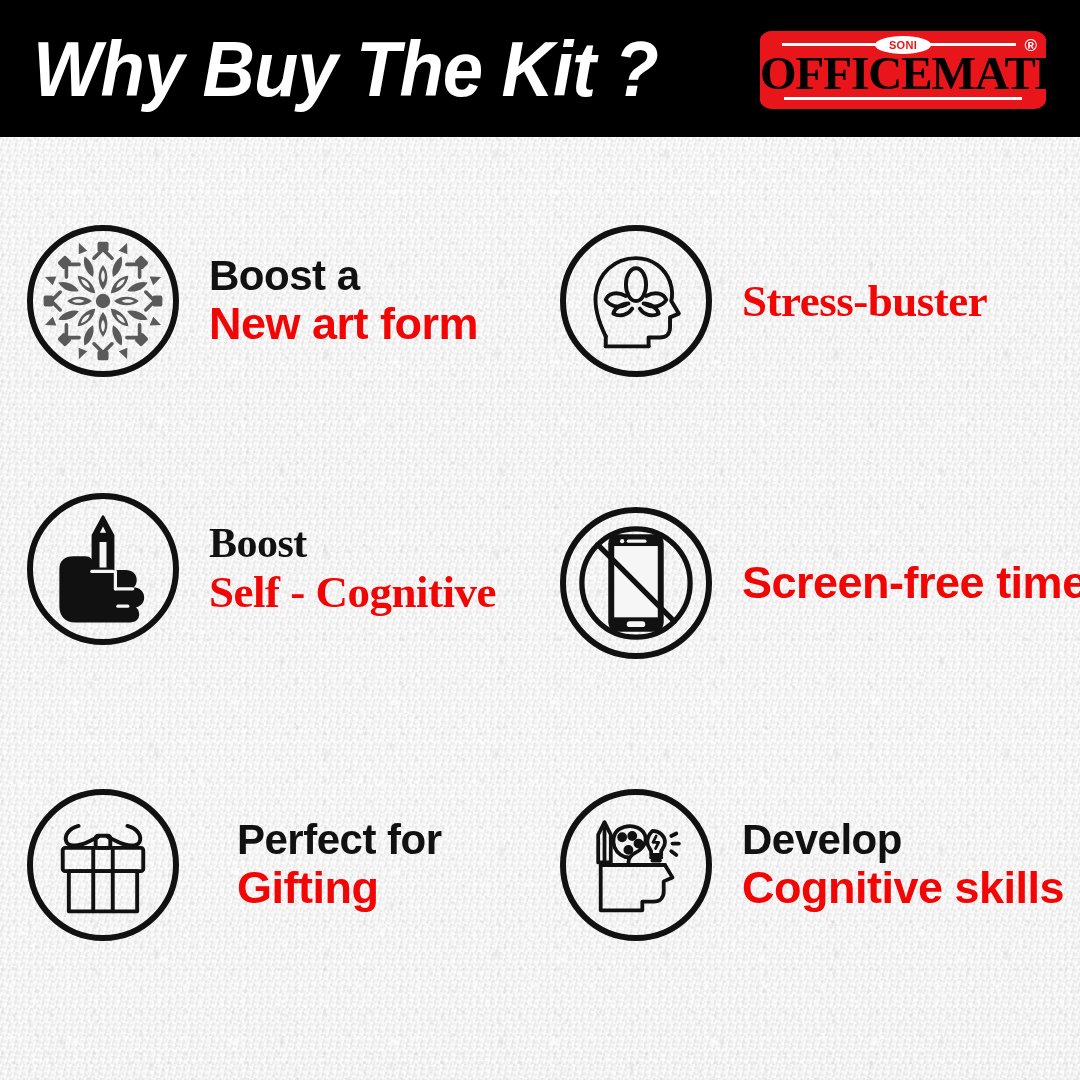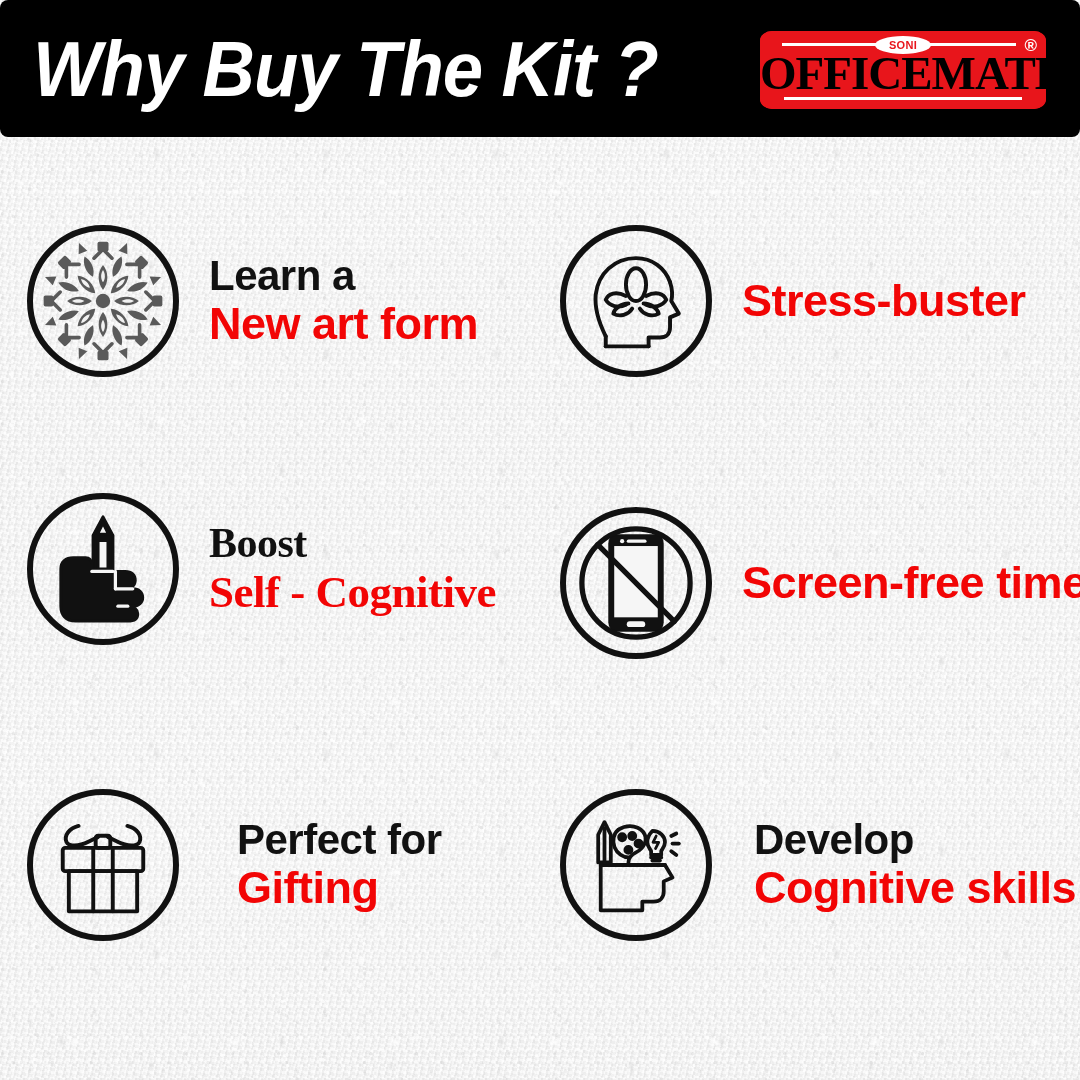--- a/index.html
+++ b/index.html
@@ -47,21 +47,20 @@
     opacity:.85;
   }
 
   
   .header {
     position:absolute; top:0; left:0;
     width:1080px; height:137px;
     background:#000;
     display:flex; align-items:center;
     z-index:5;
-    border-radius:8px;
   }
   .header-title {
     color:#fff;
     font-size:78px;
     font-weight:bold;
     font-style:italic;
     letter-spacing:-1px;
     margin-left:33px;
     white-space:nowrap;
     transform:scaleX(.93);
@@ -143,25 +142,25 @@
     font-size:45px;
     font-weight:bold;
     line-height:1.12;
     letter-spacing:-.5px;
     white-space:nowrap;
   }
   .single .line-bot { font-size:45px; }
 
   
   #item-0 { left:27px;  top:88px;  }
-  #item-1 { left:560px; top:88px;  }
+  #item-1 { left:560px; top:88px;font-family:Liberation Serif, serif;  }
   #item-2 { left:27px;  top:356px;font-family:Liberation Serif, serif; }
   #item-3 { left:560px; top:370px; }
   #item-4 { left:27px;  top:652px;gap:28px; }
-  #item-5 { left:560px; top:652px;gap:12px; }
+  #item-5 { left:560px; top:652px; }
 </style>
 </head>
 <body>
 
 <div id="page">
 
   <div class="bg"></div>
   <div class="bg-speckle"></div>
 
   <div class="header">
@@ -319,21 +318,21 @@
                   <rect x="-4" y="-43" width="8" height="7" rx="1.4"></rect>
                 </g>
               <g transform="rotate(315)">
                   <rect x="-4" y="-43" width="8" height="7" rx="1.4"></rect>
                 </g>
             </g>
           </g>
         </svg>
       </div>
       <div class="labels">
-        <div class="line-top">Learn a</div>
+        <div class="line-top">Boost a</div>
         <div class="line-bot">New art form</div>
       </div>
     </div>
 
     <div class="item single" id="item-1">
       <div class="icon-circle">
         <svg viewBox="0 0 100 100" width="126" height="126">
           <g fill="none" stroke="#111" stroke-width="3.1" stroke-linecap="round" stroke-linejoin="round">
             <path d="M26,78 C20,66 17,56 18,45 C20,28 33,16 50,16 C63,16 73,24 77,35"></path>
             <path d="M77,35 C79,41 79,46 78,50 L84,60 L77,63 L77,71 C77,76 74,79 69,79 L60,79 L60,86"></path>

